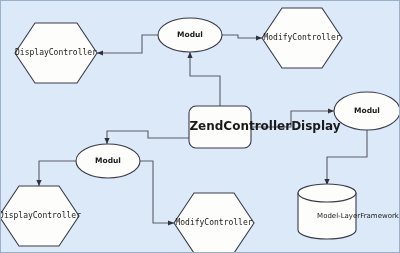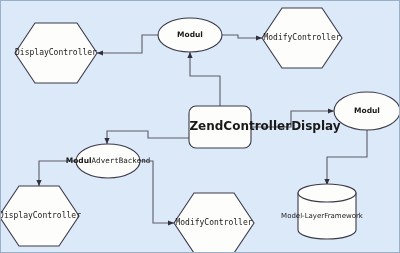--- a/index.html
+++ b/index.html
@@ -124,31 +124,30 @@
     <span class="lbl-line bold-line">Controller</span>
     <span class="lbl-line bold-line">Display</span>
   </div>
 
   <div class="node-label" style="left:332px; top:95px; width:68px; height:30px; font-size:7.5px;">
     <span class="lbl-line bold-line">Modul</span>
   </div>
 
   <div class="node-label" style="left:71px; top:145px; width:72px; height:30px; font-size:7.5px;">
     <span class="lbl-line bold-line">Modul</span>
-    <span class="lbl-line mono-line">AdvertBackend</span>
   </div>
 
   <div class="node-label" style="left:0px; top:199px; width:78px; height:32px; font-size:8px;">
     <span class="lbl-line mono-line">Display</span>
     <span class="lbl-line mono-line">Controller</span>
   </div>
 
   <div class="node-label" style="left:173px; top:206px; width:80px; height:32px; font-size:8px;">
     <span class="lbl-line mono-line">Modify</span>
     <span class="lbl-line mono-line">Controller</span>
   </div>
 
-  <div class="node-label" style="left:297px; top:203px; width:48px; height:26px; font-size:7px;">
+  <div class="node-label" style="left:297px; top:203px; width:48px; height:26px; font-size:7px;padding-left:36px;">
     <span class="lbl-line">Model-Layer</span>
     <span class="lbl-line">Framework</span>
   </div>
 
 </div>
 
 </body></html>

